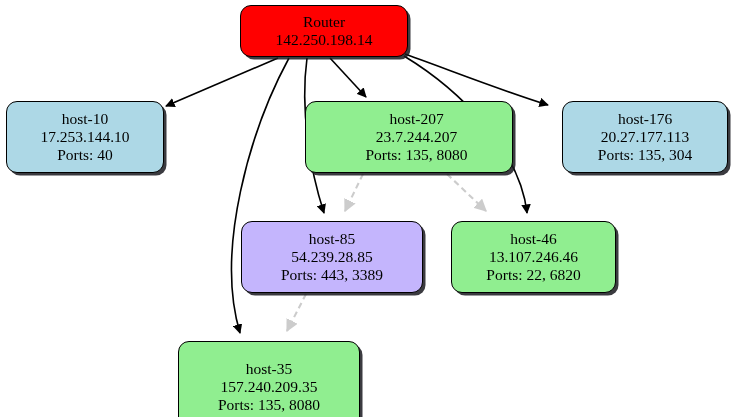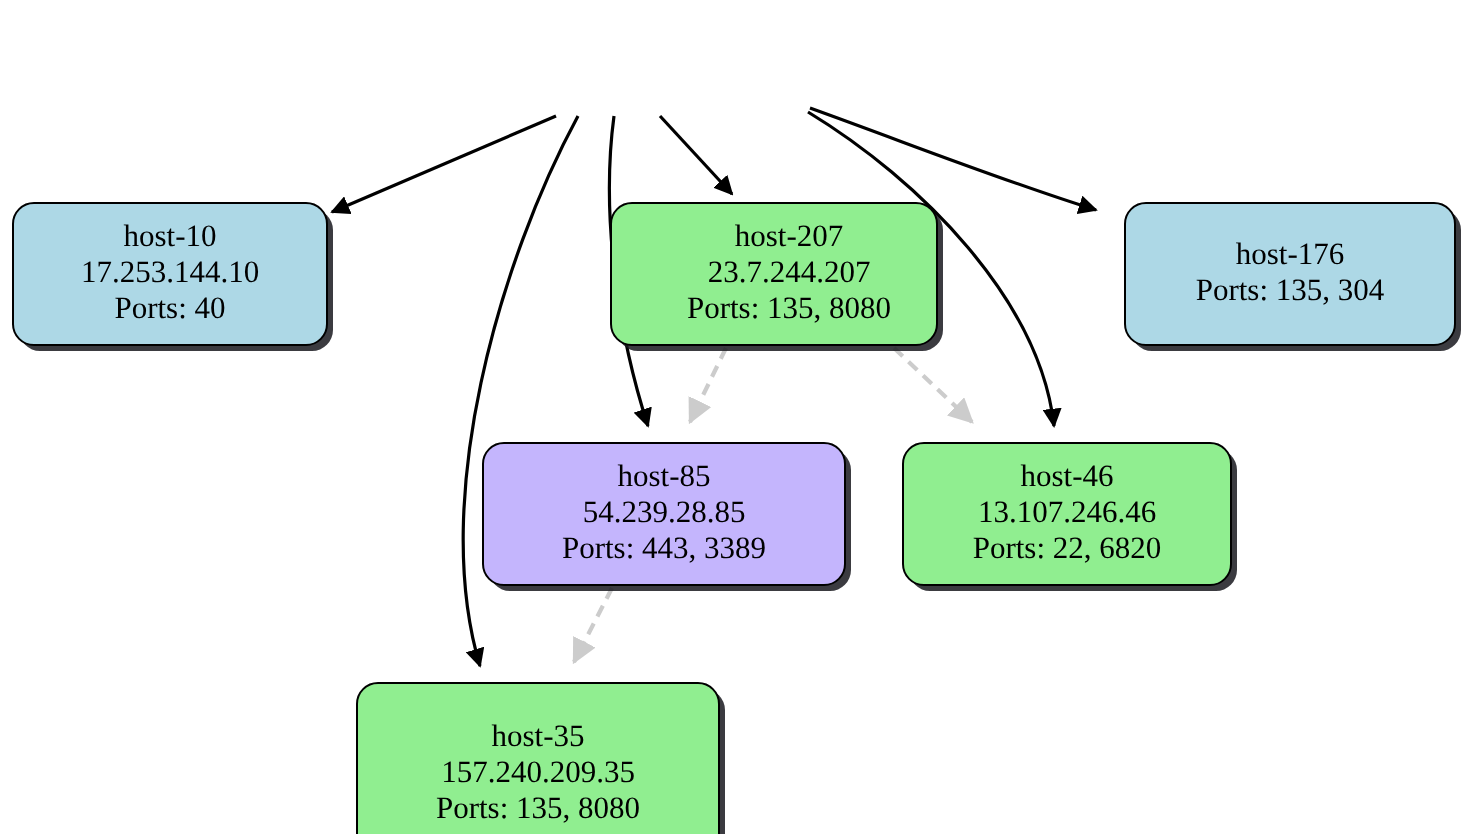--- a/index.html
+++ b/index.html
@@ -76,35 +76,40 @@
 
     <path d="M 289,58 C 250,130 215,250 240,333" fill="none" stroke="#000000" stroke-width="1.6" marker-end="url(#arrow-black)"></path>
 
     <path d="M 363,174 L 345,211" fill="none" stroke="#cccccc" stroke-width="2.1" stroke-dasharray="6,4" marker-end="url(#arrow-gray)"></path>
 
     <path d="M 447,174 L 486,211" fill="none" stroke="#cccccc" stroke-width="2.1" stroke-dasharray="6,4" marker-end="url(#arrow-gray)"></path>
 
     <path d="M 306,294 L 287,331" fill="none" stroke="#cccccc" stroke-width="2.1" stroke-dasharray="6,4" marker-end="url(#arrow-gray)"></path>
   </svg>
 
+  <div class="node" style="left: 240px; top: 5px; width: 168px; height: 52px; background: rgb(255, 0, 0); border-color: rgb(0, 0, 0);">
+    <span class="line">Router</span>
+    <span class="line">142.250.198.14</span>
+  </div>
 
   <div class="node" style="left: 6px; top: 101px; width: 158px; height: 72px; background: rgb(173, 216, 230); border-color: rgb(0, 0, 0); text-align: center;">
     <span class="line">host-10</span>
     <span class="line">17.253.144.10</span>
     <span class="line">Ports: 40</span>
   </div>
 
-  <div class="node" style="left: 305px; top: 101px; width: 164px; height: 72px; background: rgb(144, 238, 144); border-color: rgb(0, 0, 0); padding-left: 15px;">
+  <div class="node" style="left: 305px; top: 101px; width: 208px; height: 72px; background: rgb(144, 238, 144); border-color: rgb(0, 0, 0); padding-left: 15px;">
     <span class="line">host-207</span>
     <span class="line">23.7.244.207</span>
     <span class="line">Ports: 135, 8080</span>
   </div>
 
   <div class="node" style="left: 562px; top: 101px; width: 166px; height: 72px; background: rgb(173, 216, 230); border-color: rgb(0, 0, 0);">
     <span class="line">host-176</span>
+    <span class="line">20.27.177.113</span>
     <span class="line">Ports: 135, 304</span>
   </div>
 
   <div class="node" style="left: 241px; top: 221px; width: 182px; height: 72px; background: #c4b5fd; border-color: rgb(0, 0, 0);">
     <span class="line">host-85</span>
     <span class="line">54.239.28.85</span>
     <span class="line">Ports: 443, 3389</span>
   </div>
 
   <div class="node" style="left: 451px; top: 221px; width: 165px; height: 72px; background: rgb(144, 238, 144); border-color: rgb(0, 0, 0);">

